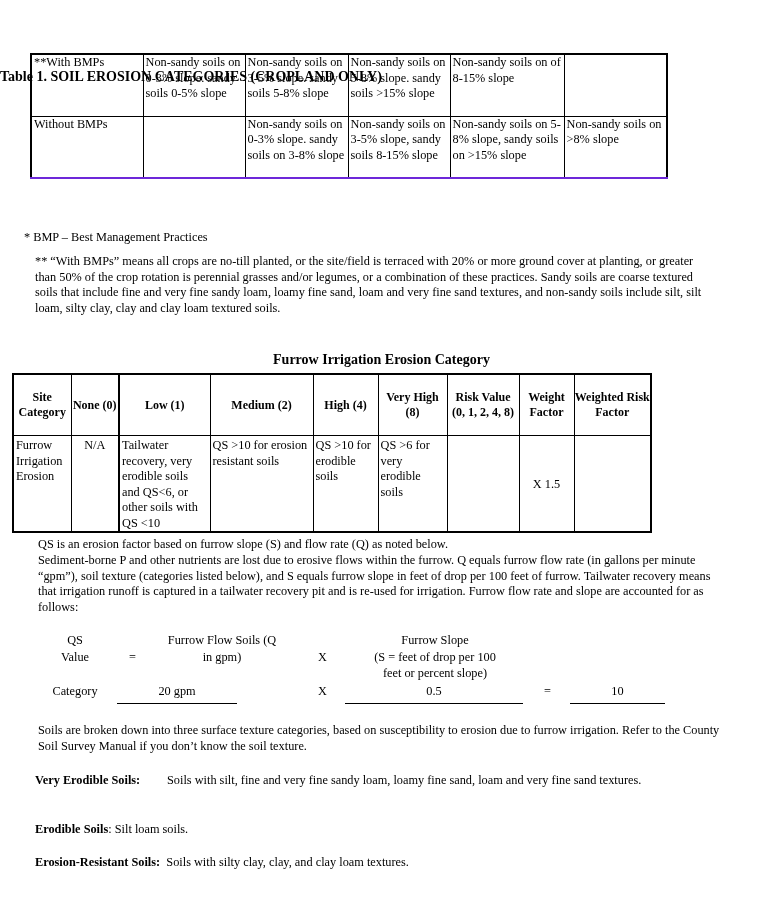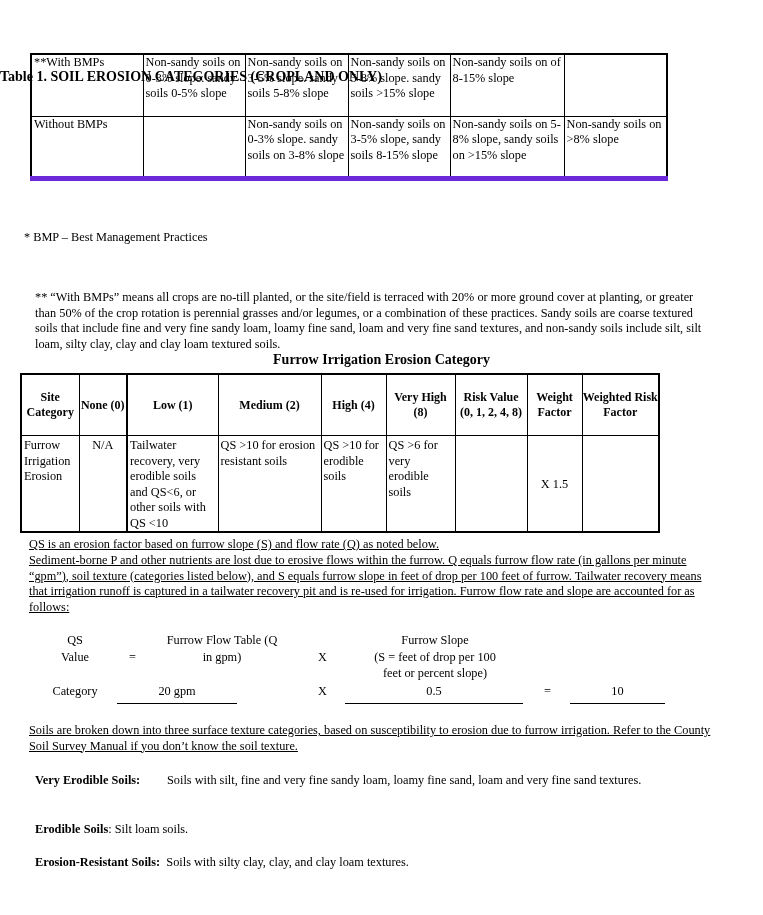--- a/index.html
+++ b/index.html
@@ -7,30 +7,30 @@
     width: 763px; height: 915px; position: relative; overflow: hidden;
     font-family: "Liberation Serif", "DejaVu Serif", serif;
     color: #000; font-size: 12.3px; line-height: 15.5px;
   }
   .abs { position: absolute; }
   .title1 { left: 0; width: 763px; top: 29px; text-align: left; font-weight: bold; font-size: 14px; margin-top: 40px; }
   table { border-collapse: collapse; position: absolute; table-layout: fixed; }
   td, th { border: 1px solid #000; vertical-align: top; padding: 0 2px; font-weight: normal; text-align: left; }
   #t1 { left: 30px; top: 53px; width: 636px; border: 2px solid #000; }
   #t1 th { font-weight: bold; text-align: center; padding: 0; height: 15px; border-bottom: 2px solid #000; }
-  #t1 tr.r2 td { border-bottom: 5px solid #6d28d9; }
+  #t1 tr.r2 td { border-bottom: 2px solid #6d28d9; }
   .fn1 { left: 24px; top: 230px; }
-  .fn2 { left: 35px; top: 254px; width: 680px; margin-top: 36px; }
+  .fn2 { left: 35px; top: 254px; width: 680px; }
   .title2 { left: 0; width: 763px; top: 352px; text-align: center; font-weight: bold; font-size: 14px; }
-  #t2 { left: 20px; top: 373px; width: 638px; border: 2px solid #000; }
+  #t2 { left: 12px; top: 373px; width: 638px; border: 2px solid #000; }
   #t2 th { font-weight: bold; text-align: center; vertical-align: middle; padding: 0; height: 60px; font-size: 12px; line-height: 15px; }
   #t2 td { height: 92px; padding: 2px 2px 0 2px; }
   #t2 .thick-l { border-left: 2px solid #000; margin-top: 26px; }
   .center { text-align: center; }
-  .para { left: 29px; width: 685px; text-decoration: underline; }
+  .para { left: 38px; width: 685px; }
   .eq { position: absolute; text-align: center; }
   .uline { position: absolute; height: 0; border-top: 1.5px solid #000; }
   .bold { font-weight: bold; }
 </style>
 </head>
 <body>
 
 <div class="abs title1">Table 1.  SOIL EROSION CATEGORIES (CROPLAND ONLY)</div>
 
 <table id="t1">
@@ -105,21 +105,21 @@
 </tbody>
   </table>
 
 <div class="abs para" style="top:537px">QS is an erosion factor based on furrow slope (S) and flow rate (Q) as noted below.</div>
 <div class="abs para" style="top:553px">Sediment-borne P and other nutrients are lost due to erosive flows within the furrow.  Q equals furrow flow rate (in gallons per minute “gpm”), soil texture (categories listed below), and S equals furrow slope in feet of drop per 100 feet of furrow.  Tailwater recovery means that irrigation runoff is captured in a tailwater recovery pit and is re-used for irrigation.  Furrow flow rate and slope are accounted for as follows:</div>
 
 <div>
   <div class="eq" style="left:50px;top:633px;width:50px">QS</div>
   <div class="eq" style="left:50px;top:650px;width:50px">Value</div>
   <div class="eq" style="left:125px;top:650px;width:15px">=</div>
-  <div class="eq" style="left:142px;top:633px;width:160px">Furrow Flow Table  (Q</div>
+  <div class="eq" style="left:142px;top:633px;width:160px">Furrow Flow Soils  (Q</div>
   <div class="eq" style="left:142px;top:650px;width:160px">in gpm)</div>
   <div class="eq" style="left:315px;top:650px;width:15px">X</div>
   <div class="eq" style="left:345px;top:633px;width:180px">Furrow Slope</div>
   <div class="eq" style="left:345px;top:650px;width:180px">(S = feet of drop per 100</div>
   <div class="eq" style="left:345px;top:666px;width:180px">feet or percent slope)</div>
 
   <div class="eq" style="left:45px;top:684px;width:60px">Category</div>
   <div class="eq" style="left:117px;top:684px;width:120px">20 gpm</div>
   <div class="uline" style="left:117px;top:703px;width:120px"></div>
   <div class="eq" style="left:315px;top:684px;width:15px">X</div>

